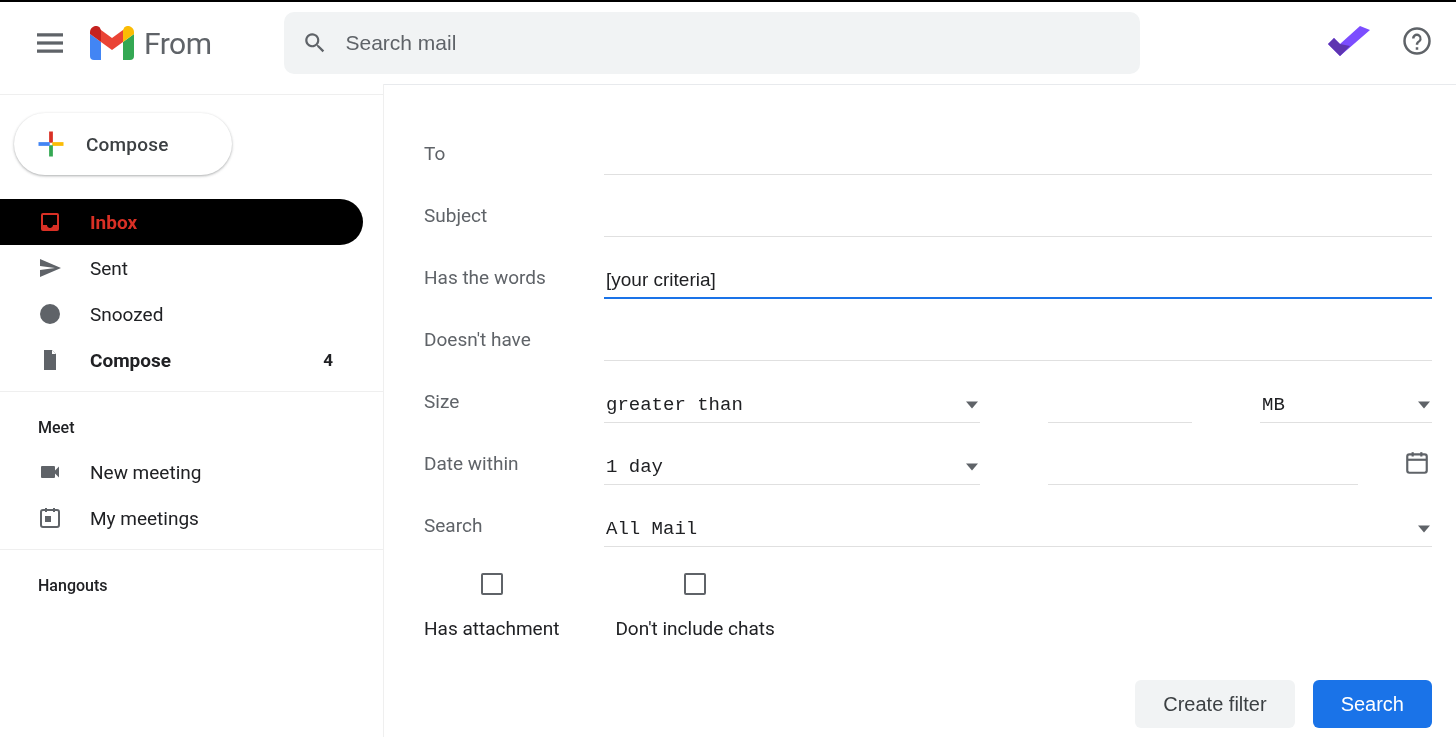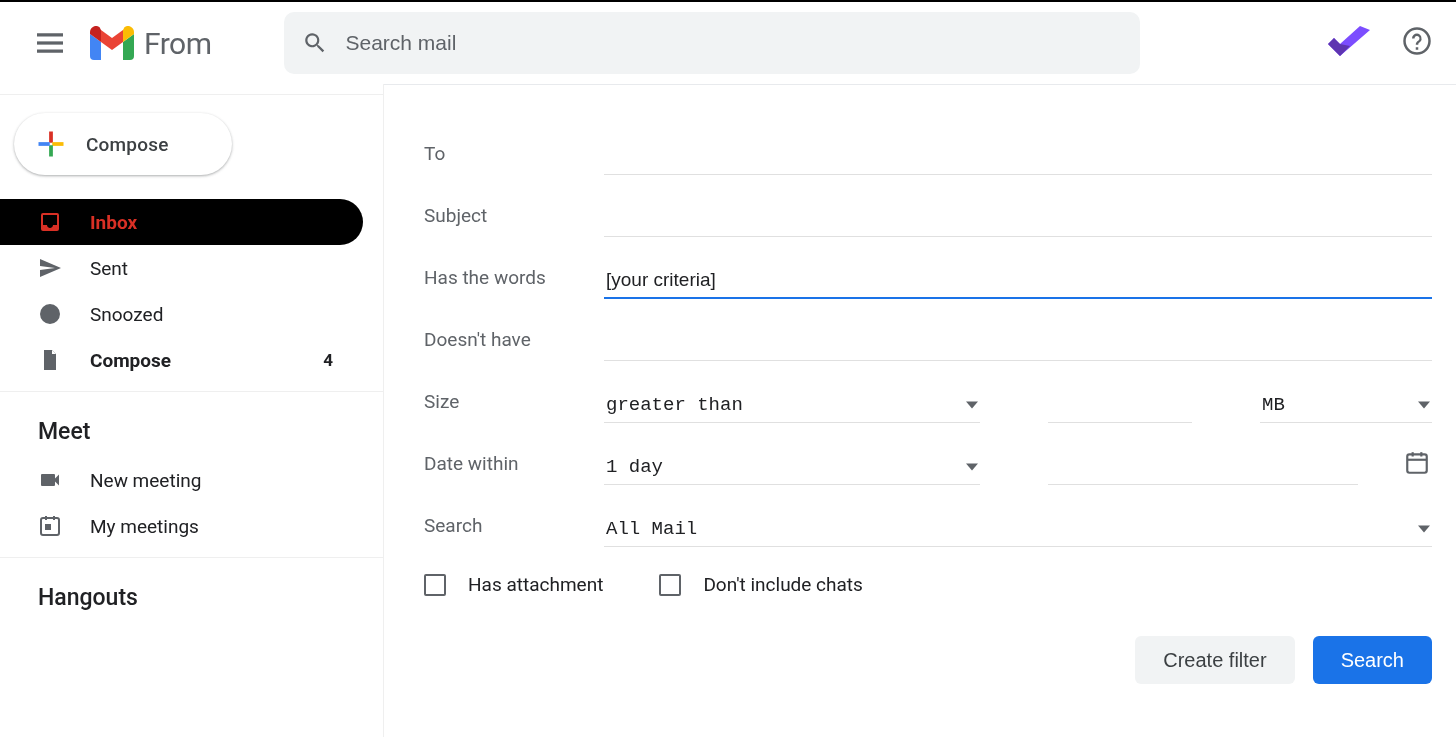--- a/index.html
+++ b/index.html
@@ -113,21 +113,21 @@
     background: #000000;
     color: #d93025;
     font-weight: 700;
   }
   .nav-item.active svg { fill: #d93025; }
   .nav-item .label { flex: 1; }
   .nav-item .count { font-size: 17px; color: #202124; font-weight: 700; }
   .nav-item.bold { font-weight: 700; }
   .side-divider { border-top: 1px solid #efefef; margin: 8px 0 18px 0; }
   .side-section-label {
-    font-size: 23px;
+    font-size: 16px;
     font-weight: 500;
     color: #202124;
     padding: 8px 0 12px 38px;
   }
   .meet-item, .hangouts-item {
     height: 46px;
     display: flex;
     align-items: center;
     gap: 28px;
     padding-left: 38px;
@@ -195,20 +195,21 @@
     margin-top: 26px;
     padding-left: 0;
   }
   .check-item {
     display: flex;
     align-items: center;
     gap: 22px;
     font-size: 19px;
     color: #202124;
     cursor: pointer;
+    flex-direction: column;
   }
   .checkbox {
     width: 22px; height: 22px;
     border: 2.5px solid #5f6368;
     border-radius: 2px;
   }
 
   .actions {
     display: flex;
     justify-content: flex-end;

